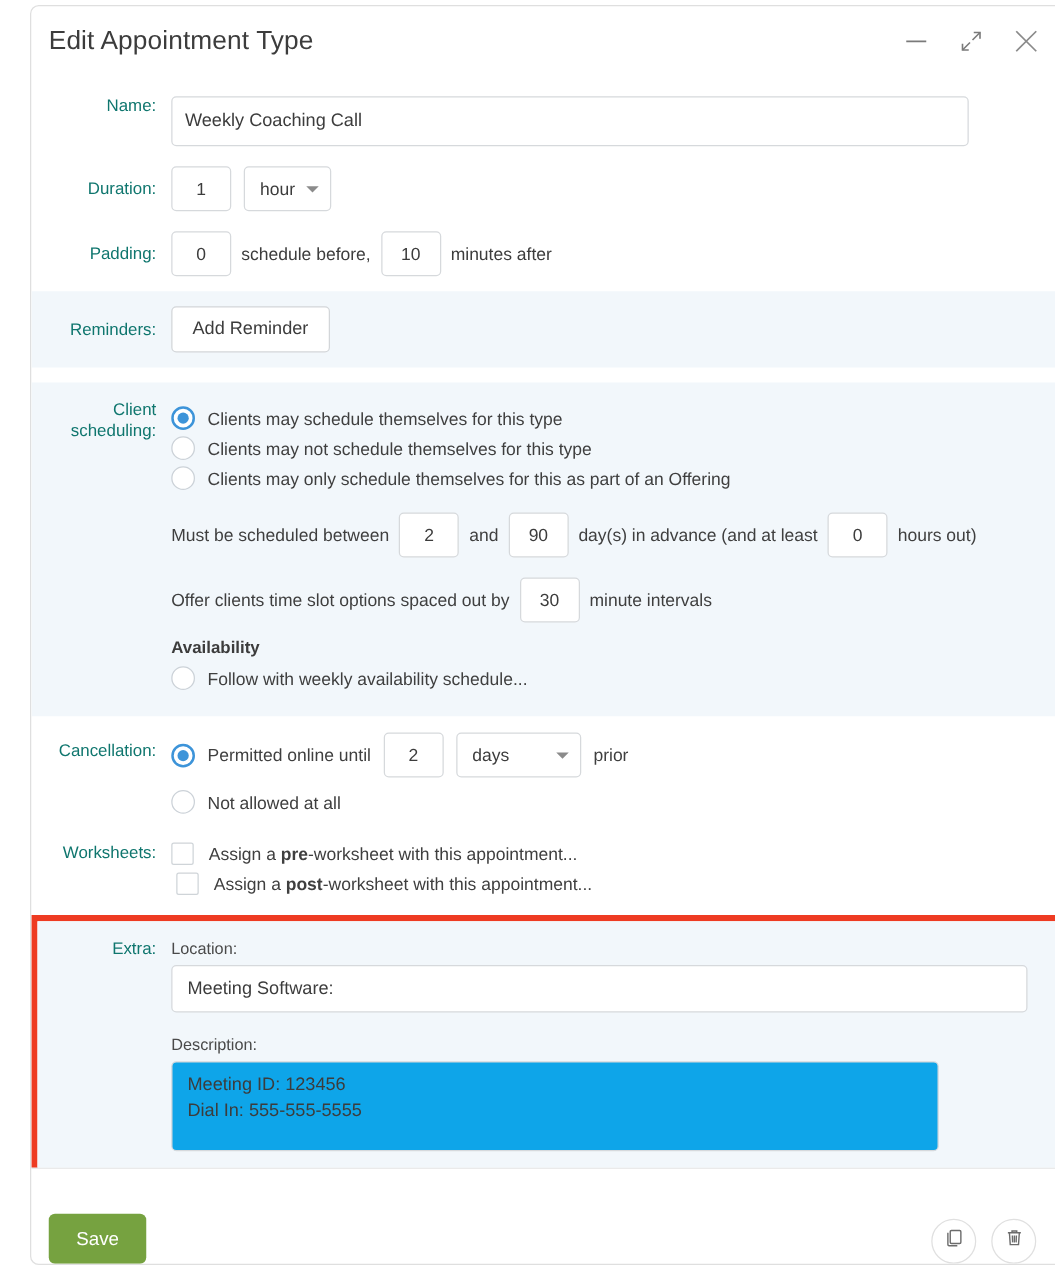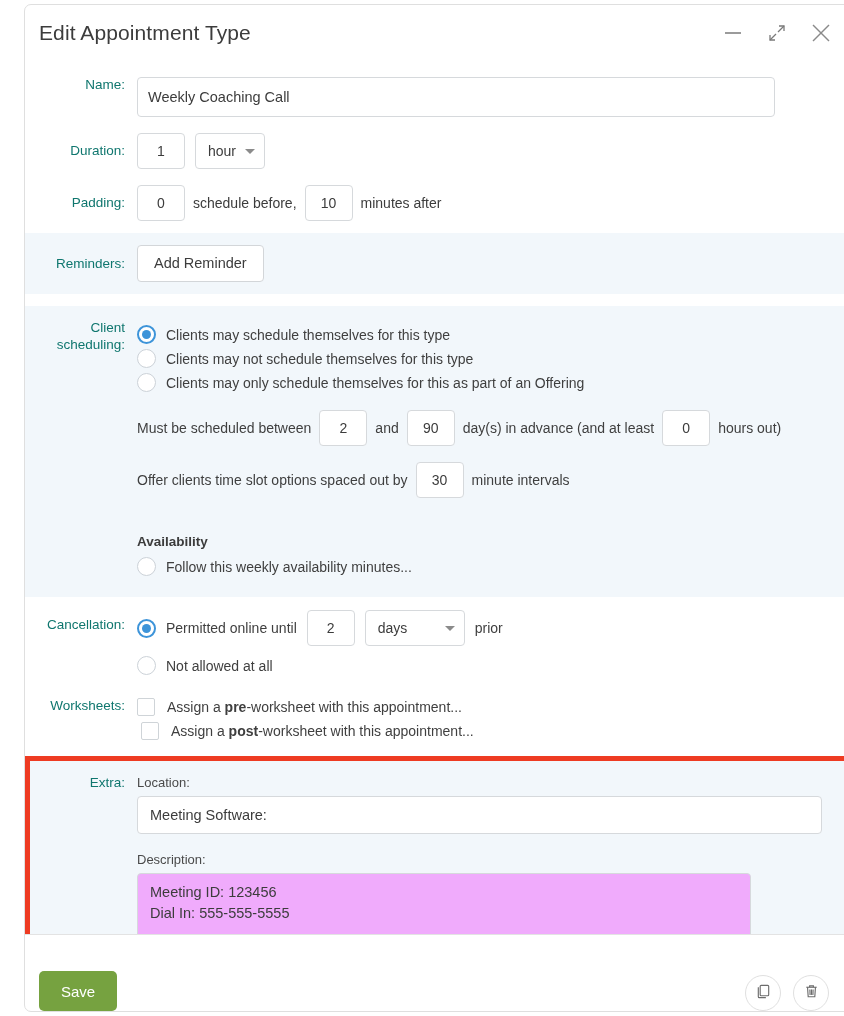--- a/index.html
+++ b/index.html
@@ -121,30 +121,30 @@
   .cb {
     width: 18px; height: 18px; border: 1px solid #cfd4d8; border-radius: 2px;
     background: #fff; flex: 0 0 18px; margin-right: 12px; cursor: pointer;
   }
 
   .sched-line { display: flex; align-items: center; flex-wrap: wrap; font-size: 14px; color: #3f3f3f; }
   .sched-line .inp.num { margin: 0 8px; }
   .sched-line.first { margin-top: 18px; }
   .sched-line.second { margin-top: 16px; }
 
-  .avail-title { font-weight: bold; font-size: 13.5px; color: #3c3c3c; margin: 36px 0 8px 0; }
+  .avail-title { font-weight: bold; font-size: 13.5px; color: #3c3c3c; margin: 12px 0 8px 0; }
 
   
   .extra-wrap { border: 5px solid #ee3b22; margin: 2px 0 0 0; }
   .extra { background: #f2f7fb; padding: 14px 0 16px 0; display: flex; }
   .sub-lbl { font-size: 13px; color: #4a4a4a; margin-bottom: 6px; }
   .loc-input { width: 685px; height: 38px; line-height: 36px; font-size: 14.5px; padding: 0 12px; }
   .desc-area {
     width: 614px; height: 72px; border: 1px solid #d6d9dc; border-radius: 4px;
-    background: #f0abfc; font-family: "Liberation Sans", sans-serif;
+    background: #0ea5e9; font-family: "Liberation Sans", sans-serif;
     font-size: 14.5px; color: #3c3c3c; padding: 8px 12px;
     resize: none; line-height: 1.45; overflow: hidden;
   }
 
   
   .footer {
     flex: 0 0 76px; height: 76px;
     display: flex; align-items: flex-end; padding: 0 22px 0 14px;
   }
   .save {
@@ -257,21 +257,21 @@
             <div class="sched-line second">
               <span>Offer clients time slot options spaced out by</span>
               <input class="inp num" value="30" style="">
               <span>minute intervals</span>
             </div>
 
             <div class="avail-title">Availability</div>
 
             <div class="opt">
               <span class="radio"></span>
-              <span class="opt-label">Follow this weekly availability minutes...</span>
+              <span class="opt-label">Follow with weekly availability schedule...</span>
             </div>
 
           </div>
         </div>
       </div>
 
       <div class="row" style="padding:13px 0 4px 0">
         <div class="lbl" style="line-height:30px">Cancellation:</div>
         <div>
           <div class="opt" style="margin:0">

